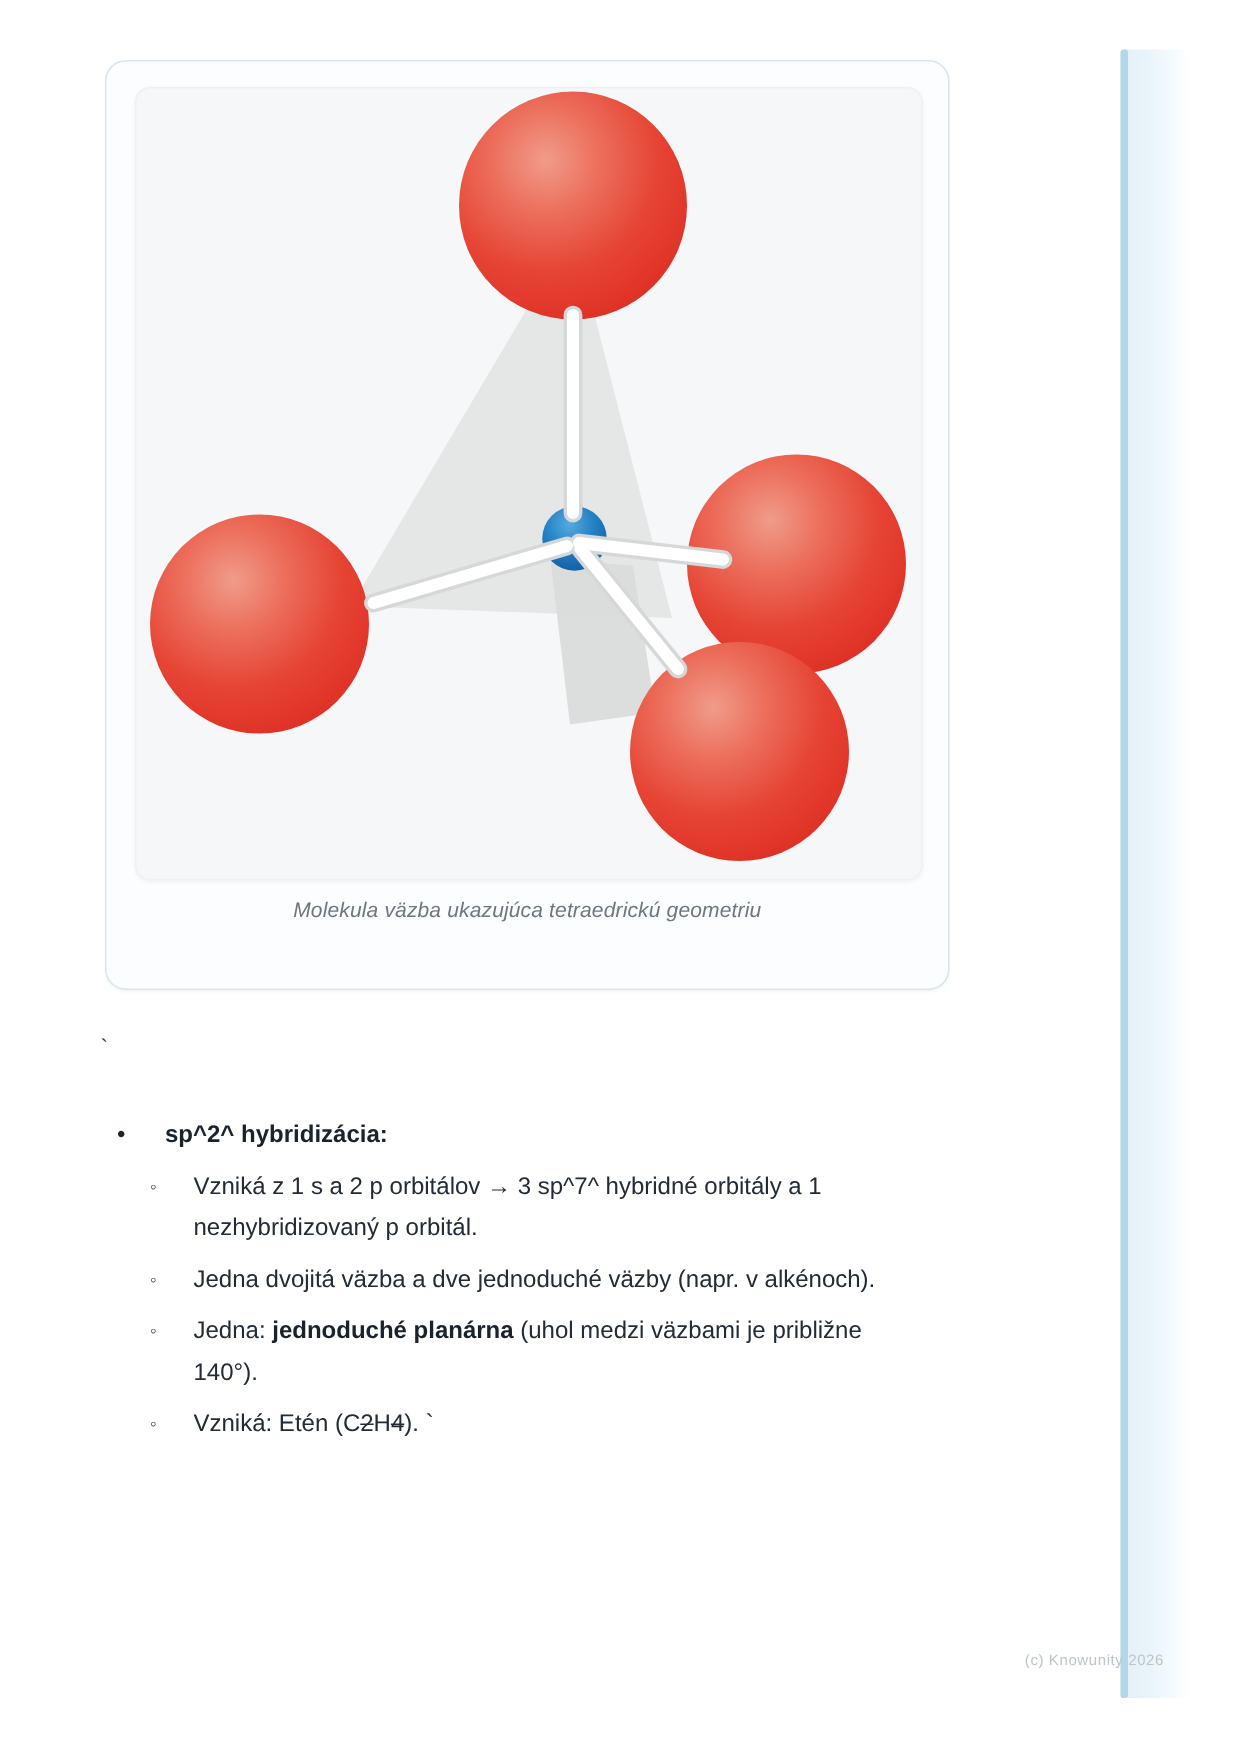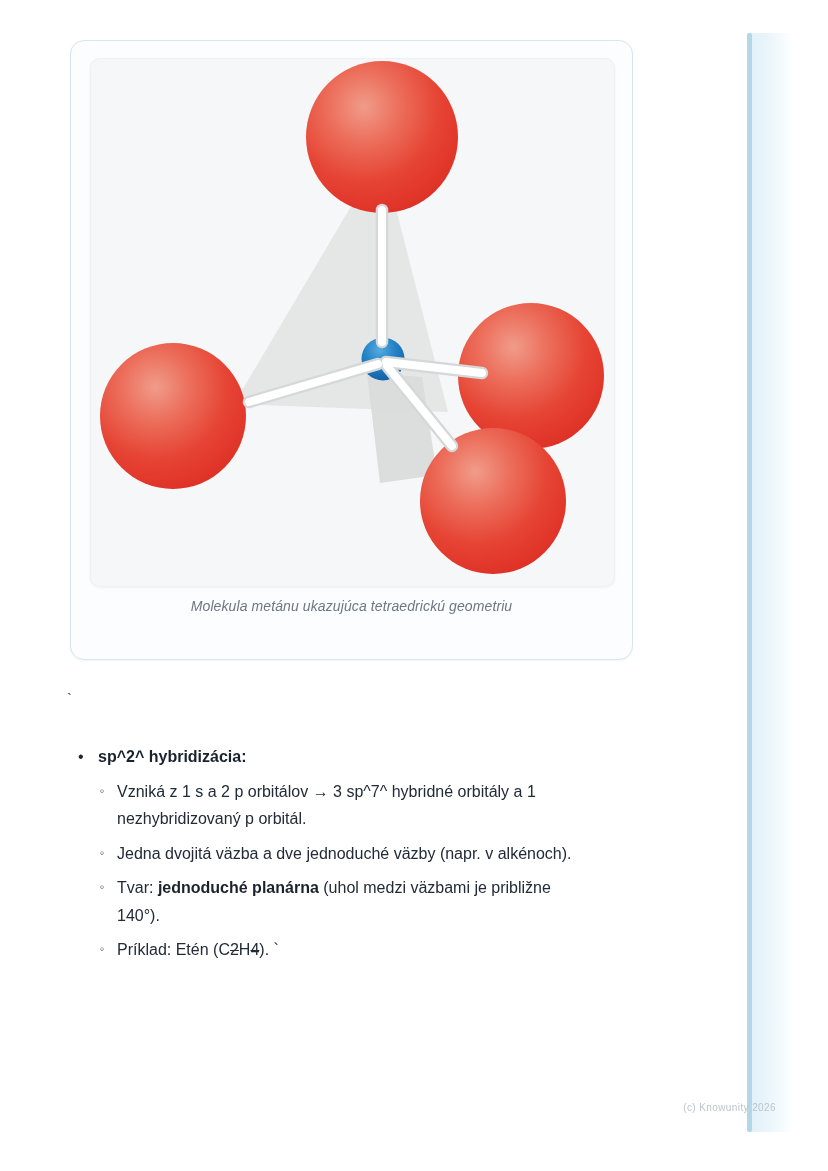--- a/index.html
+++ b/index.html
@@ -27,21 +27,21 @@
   
   .stray-backtick{
     position:absolute;left:67px;top:690px;font-size:15px;color:#2b3440;
   }
   
   .list-block{position:absolute;left:78px;top:743px;width:516px;}
   .li{display:flex;align-items:flex-start;line-height:27.5px;font-size:16px;}
   .li .m1{width:20px;flex:0 0 20px;color:#1b2430;font-size:16px;}
   .li.sub{margin-left:22px;margin-top:7px;}
   .li.sub .m2{width:17px;flex:0 0 17px;font-size:12.5px;line-height:27.5px;color:#3a4450;}
-  .li .txt{max-width:479px;}
+  .li .txt{max-width:479px;margin-left:12px;}
   .bold{font-weight:700;color:#1a222e;}
   .strike{text-decoration:line-through;}
   
   .side-scroll{
     position:absolute;left:747px;top:33px;width:46px;height:1099px;
     background:linear-gradient(to right,#e2f0f8 0px,#e8f4fa 18px,#f7fcfe 38px,#ffffff 46px);
     border-radius:2px;
   }
   .side-scroll .thumb{
     position:absolute;left:0;top:0;width:5px;height:100%;
@@ -84,21 +84,21 @@
         <line x1="291" y1="283" x2="291" y2="151" stroke="#d5d7d8" stroke-width="12.5" stroke-linecap="round"></line>
         <line x1="287" y1="305" x2="158" y2="343" stroke="#d5d7d8" stroke-width="12.5" stroke-linecap="round"></line>
         <line x1="295" y1="303" x2="391" y2="314" stroke="#d5d7d8" stroke-width="12.5" stroke-linecap="round"></line>
         <line x1="296" y1="307" x2="361" y2="387" stroke="#d5d7d8" stroke-width="12.5" stroke-linecap="round"></line>
         <line x1="291" y1="283" x2="291" y2="151" stroke="#ffffff" stroke-width="8" stroke-linecap="round"></line>
         <line x1="287" y1="305" x2="158" y2="343" stroke="#ffffff" stroke-width="8" stroke-linecap="round"></line>
         <line x1="295" y1="303" x2="391" y2="314" stroke="#ffffff" stroke-width="8" stroke-linecap="round"></line>
         <line x1="296" y1="307" x2="361" y2="387" stroke="#ffffff" stroke-width="8" stroke-linecap="round"></line>
       </svg>
   </div>
-  <div class="figure-caption">Molekula metánu ukazujúca tetraedrickú geometriu</div>
+  <div class="figure-caption">Molekula väzba ukazujúca tetraedrickú geometriu</div>
 </div>
 
 <div class="stray-backtick">`</div>
 
 <div class="list-block">
 
   <div class="li l1">
     <span class="m1">•</span>
     <span class="txt bold">sp^2^ hybridizácia:</span>
   </div>
@@ -113,28 +113,28 @@
   <div class="li sub">
     <span class="m2">◦</span>
     <span class="txt">
       <span>Jedna dvojitá väzba a dve jednoduché väzby (napr. v alkénoch).</span>
     </span>
   </div>
 
   <div class="li sub">
     <span class="m2">◦</span>
     <span class="txt">
-      <span>Tvar: </span><span class="bold">jednoduché planárna</span><span> (uhol medzi väzbami je približne 140°).</span>
+      <span>Jedna: </span><span class="bold">jednoduché planárna</span><span> (uhol medzi väzbami je približne 140°).</span>
     </span>
   </div>
 
   <div class="li sub">
     <span class="m2">◦</span>
     <span class="txt">
-      <span>Príklad: Etén (C</span><span class="strike">2</span><span>H</span><span class="strike">4</span><span>). `</span>
+      <span>Vzniká: Etén (C</span><span class="strike">2</span><span>H</span><span class="strike">4</span><span>). `</span>
     </span>
   </div>
 
 </div>
 
 <div class="side-scroll">
   <div class="thumb"></div>
 </div>
 
 <div class="footer-copyright">(c) Knowunity 2026</div>

